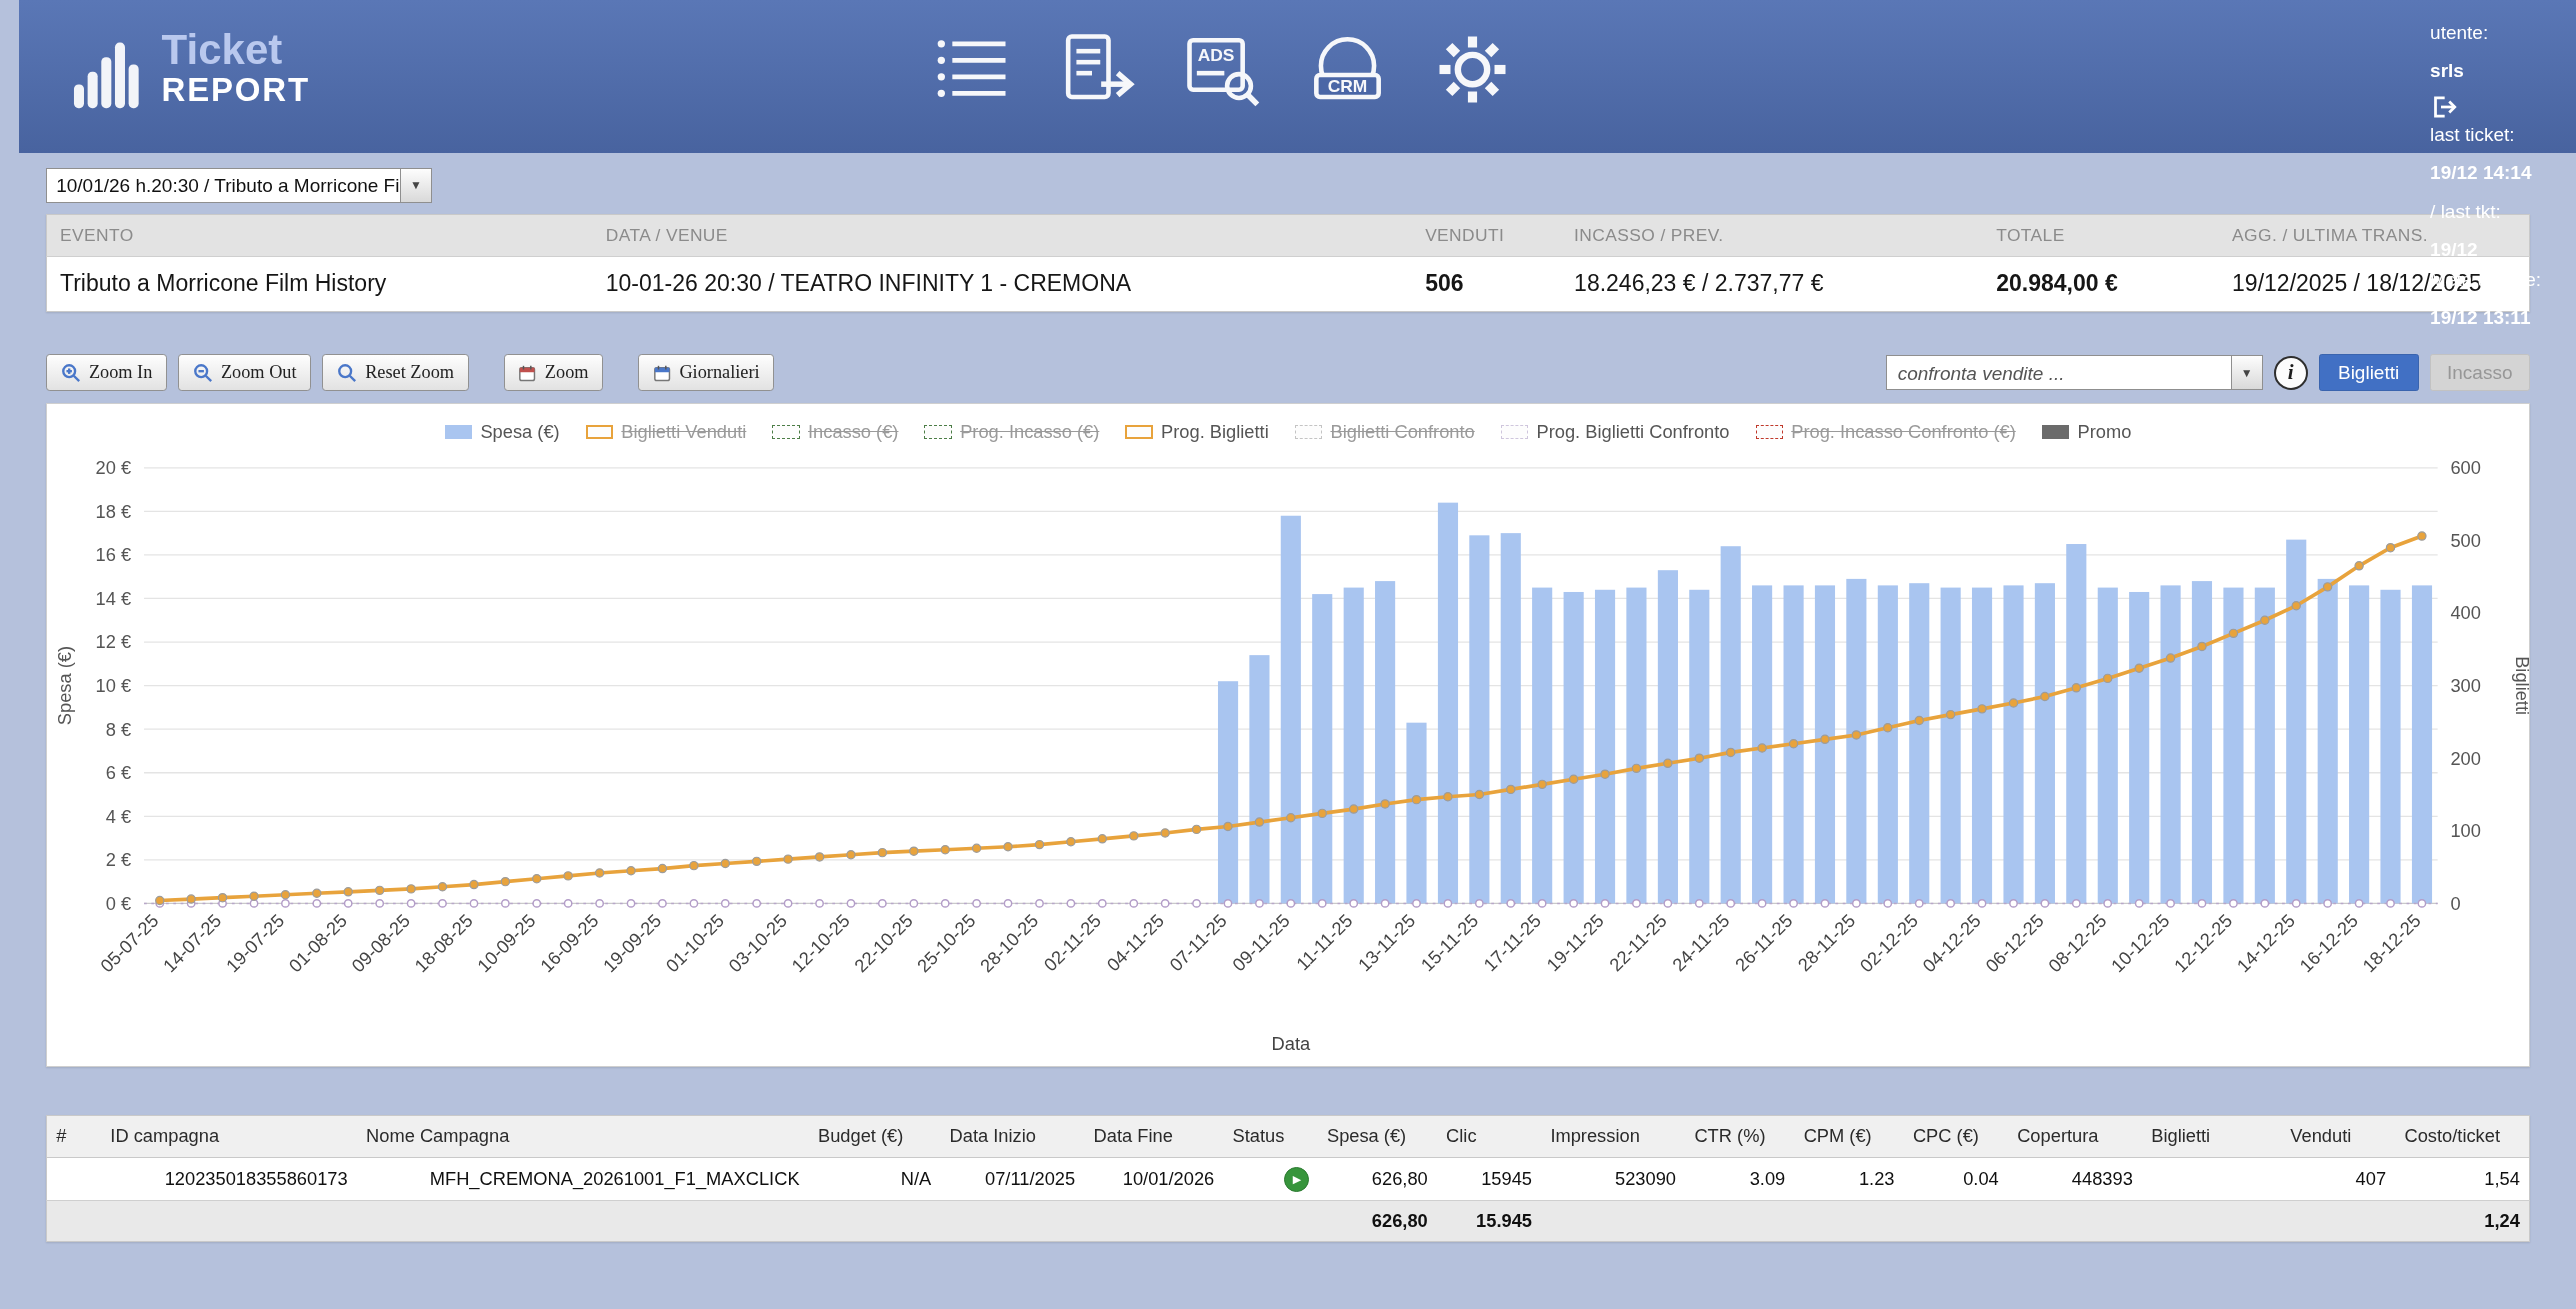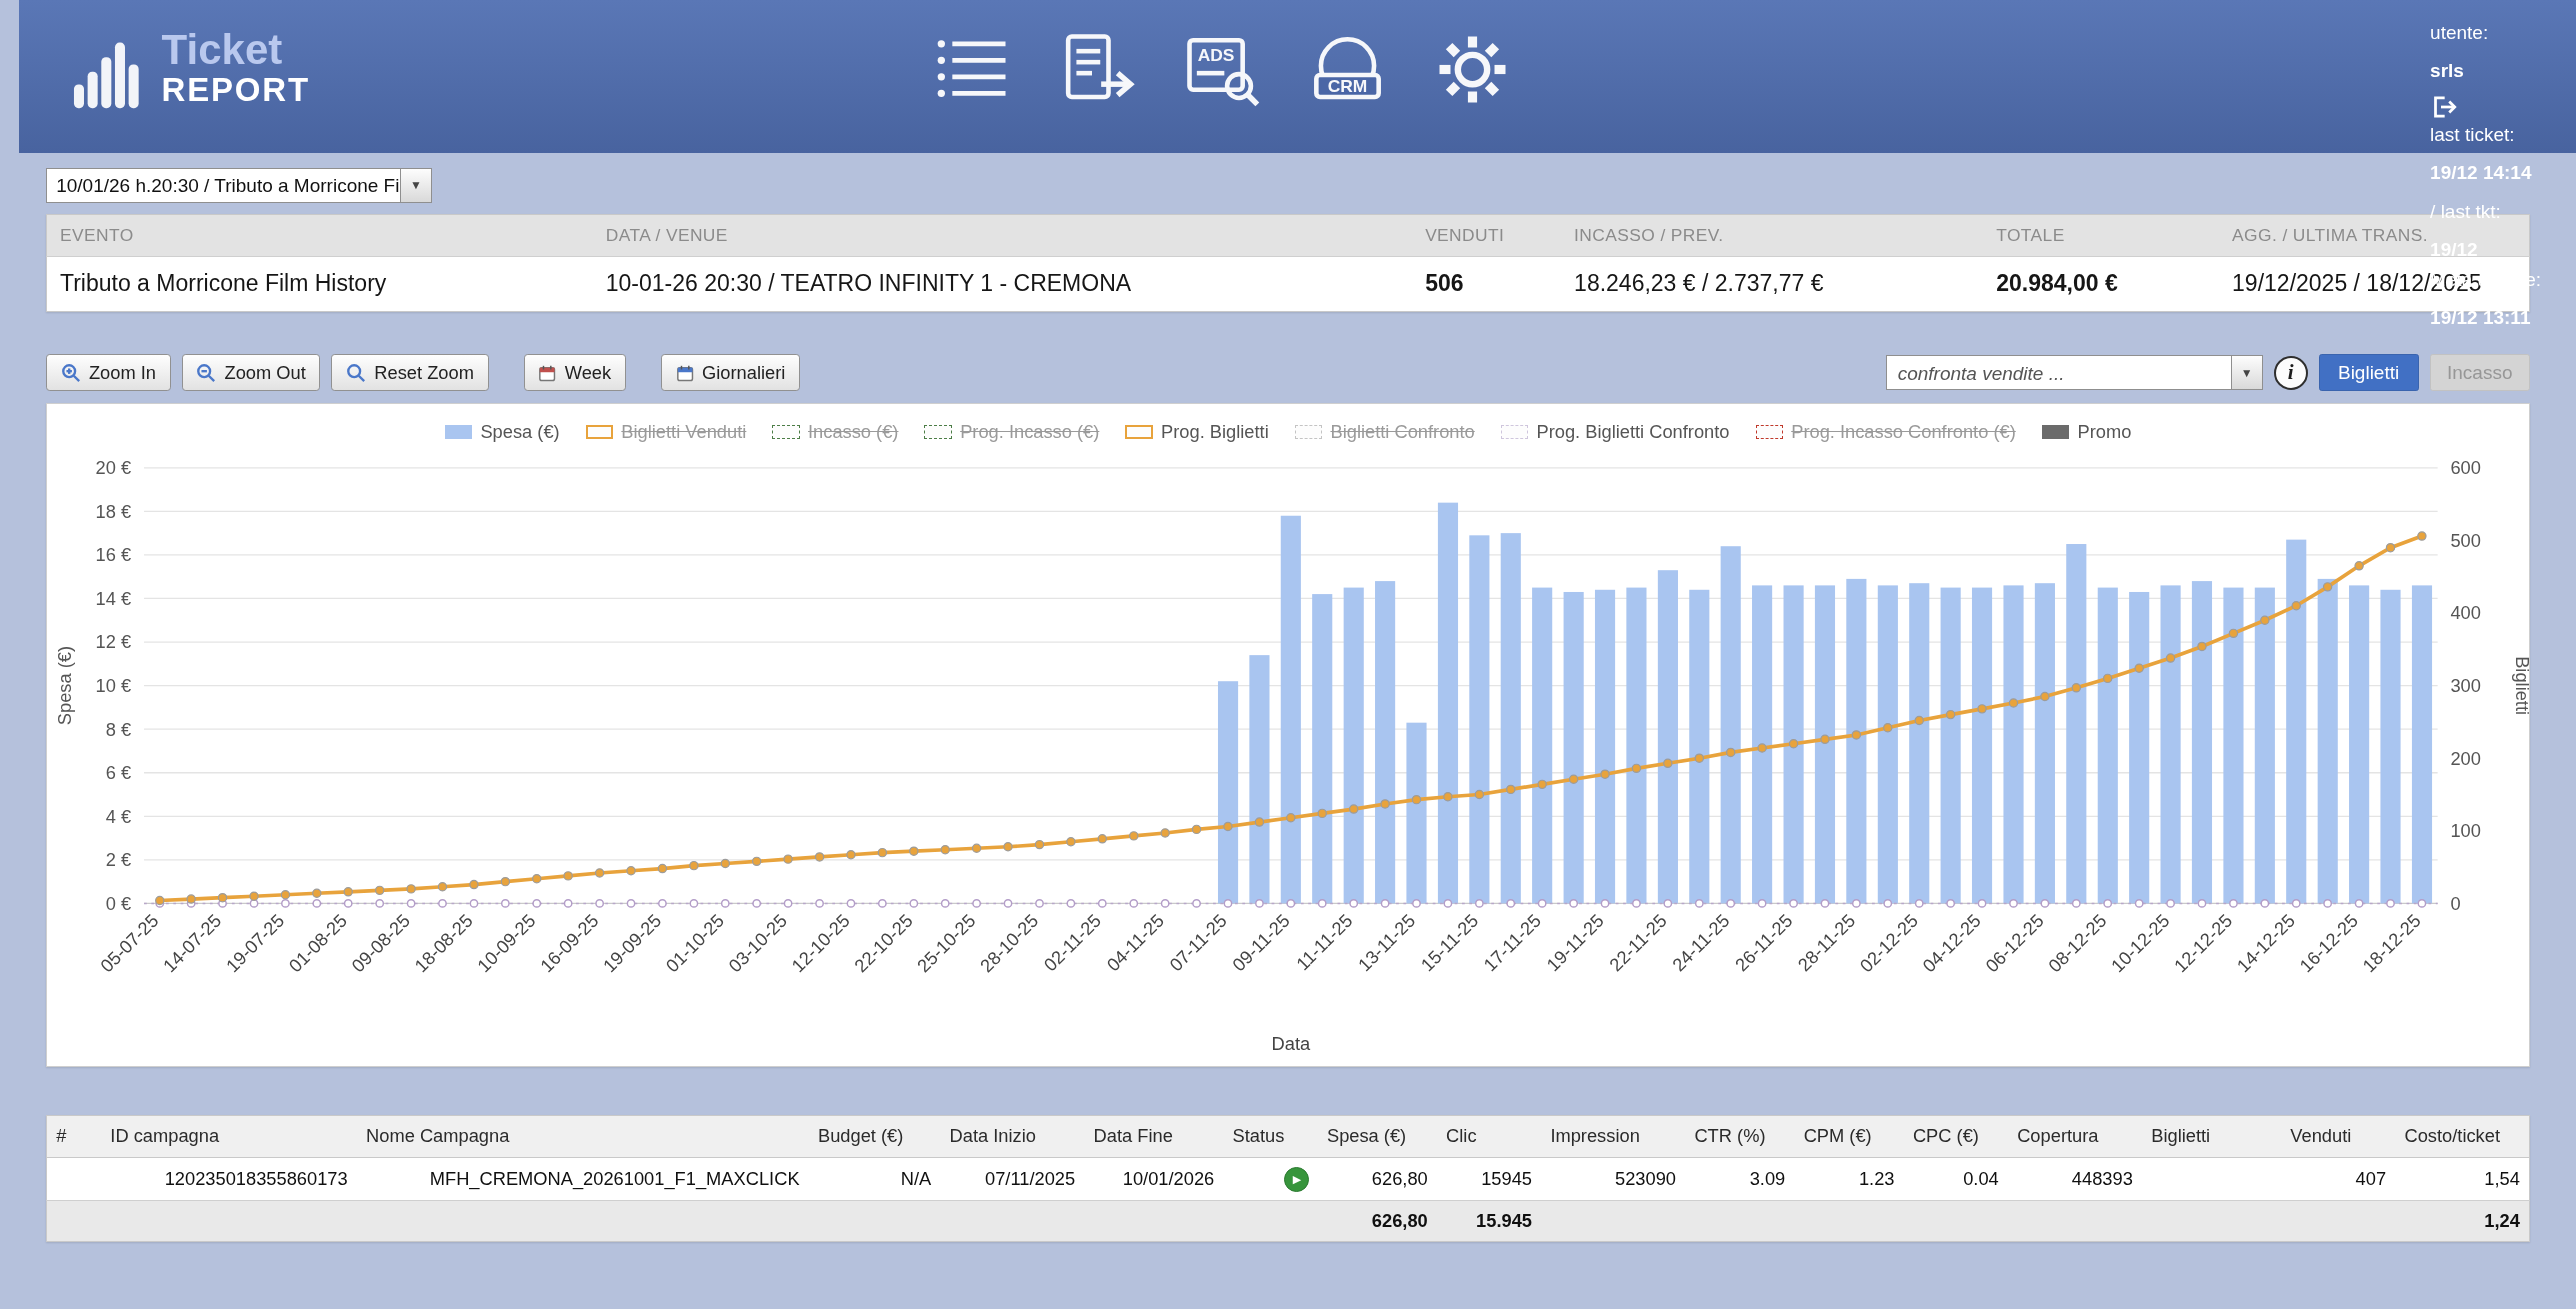--- a/index.html
+++ b/index.html
@@ -30,21 +30,21 @@
 
   
   table{border-collapse:collapse;}
   .event-table{width:2484px;margin:11px 46px 0;background:#fff;border:0.9px solid #c9c9c9;box-shadow:0 0.9px 1.8px rgba(0,0,0,.12);}
   .event-table th{background:#e3e3e3;color:#8b8b8b;font-weight:400;font-size:17.4px;text-align:left;padding:10px 13px;letter-spacing:0.4px;border-bottom:0.9px solid #cfcfcf;}
   .event-table td{font-size:23px;color:#161616;padding:13.7px 13px;background:#fff;}
   .bold{font-weight:bold;}
 
   
   .chart-toolbar{margin:42px 46px 0;display:flex;align-items:center;gap:11px;height:38px;}
-  .tb-btn{height:37px;display:inline-flex;align-items:center;gap:8.2px;padding:0 13.7px;font-size:18.3px;color:#222;background:linear-gradient(#fefefe,#e2e2e2);border:0.9px solid #919191;border-radius:3.7px;font-family:Liberation Sans, sans-serif;cursor:pointer;}
+  .tb-btn{height:37px;display:inline-flex;align-items:center;gap:8.2px;padding:0 13.7px;font-size:18.3px;color:#222;background:linear-gradient(#fefefe,#e2e2e2);border:0.9px solid #919191;border-radius:3.7px;font-family:Liberation Serif, serif;cursor:pointer;}
   .tb-spacer{flex:1;}
   .confronta{width:377px;height:35px;background:#fff;border:0.9px solid #8f8f8f;display:flex;align-items:stretch;}
   .cf-text{flex:1;font-size:19px;color:#555;font-style:italic;padding:6.4px 11px;white-space:nowrap;overflow:hidden;}
   .info-circle{width:34px;height:34px;border:2.7px solid #2e2e2e;border-radius:50%;background:#fcfcfc;display:grid;place-items:center;font-family:"Liberation Serif",serif;font-style:italic;font-weight:bold;font-size:21px;color:#1d1d1d;cursor:pointer;}
   .btn-biglietti{height:37px;padding:0 18.3px;background:#4170c4;color:#fff;font-size:19px;border:0.9px solid #3a64ae;border-radius:2.7px;font-family:inherit;cursor:pointer;}
   .btn-incasso{height:37px;padding:0 16.5px;background:#d4d4d4;color:#979797;font-size:19px;border:0.9px solid #c2c2c2;border-radius:2.7px;font-family:inherit;cursor:pointer;}
 
   
   .chart-panel{margin:11px 46px 0;background:#fff;border:0.9px solid #cfcfcf;padding-top:9.2px;box-shadow:0 0.9px 1.8px rgba(0,0,0,.12);}
   .chart-legend{display:flex;justify-content:center;align-items:center;gap:26px;height:38px;font-size:18.3px;color:#555;flex-wrap:nowrap;}
@@ -227,21 +227,21 @@
       <span>Reset Zoom</span>
     </button>
     <span style="width:13px"></span>
     <button class="tb-btn">
       <svg width="18.3" height="18.3" viewBox="0 0 20 20">
         <rect x="2" y="4" width="16" height="14" rx="2" fill="#ffffff" stroke="#777777" stroke-width="1.6"></rect>
         <rect x="2" y="4" width="16" height="5" fill="#c0504d"></rect>
         <line x1="6" y1="2" x2="6" y2="6" stroke="#555555" stroke-width="1.6"></line>
           <line x1="14" y1="2" x2="14" y2="6" stroke="#555555" stroke-width="1.6"></line>
       </svg>
-      <span>Week</span>
+      <span>Zoom</span>
     </button>
     <span style="width:13px"></span>
     <button class="tb-btn">
       <svg width="18.3" height="18.3" viewBox="0 0 20 20">
         <rect x="2" y="4" width="16" height="14" rx="2" fill="#ffffff" stroke="#777777" stroke-width="1.6"></rect>
         <rect x="2" y="4" width="16" height="5" fill="#4a77c9"></rect>
         <line x1="6" y1="2" x2="6" y2="6" stroke="#555555" stroke-width="1.6"></line>
           <line x1="14" y1="2" x2="14" y2="6" stroke="#555555" stroke-width="1.6"></line>
       </svg>
       <span>Giornalieri</span>

